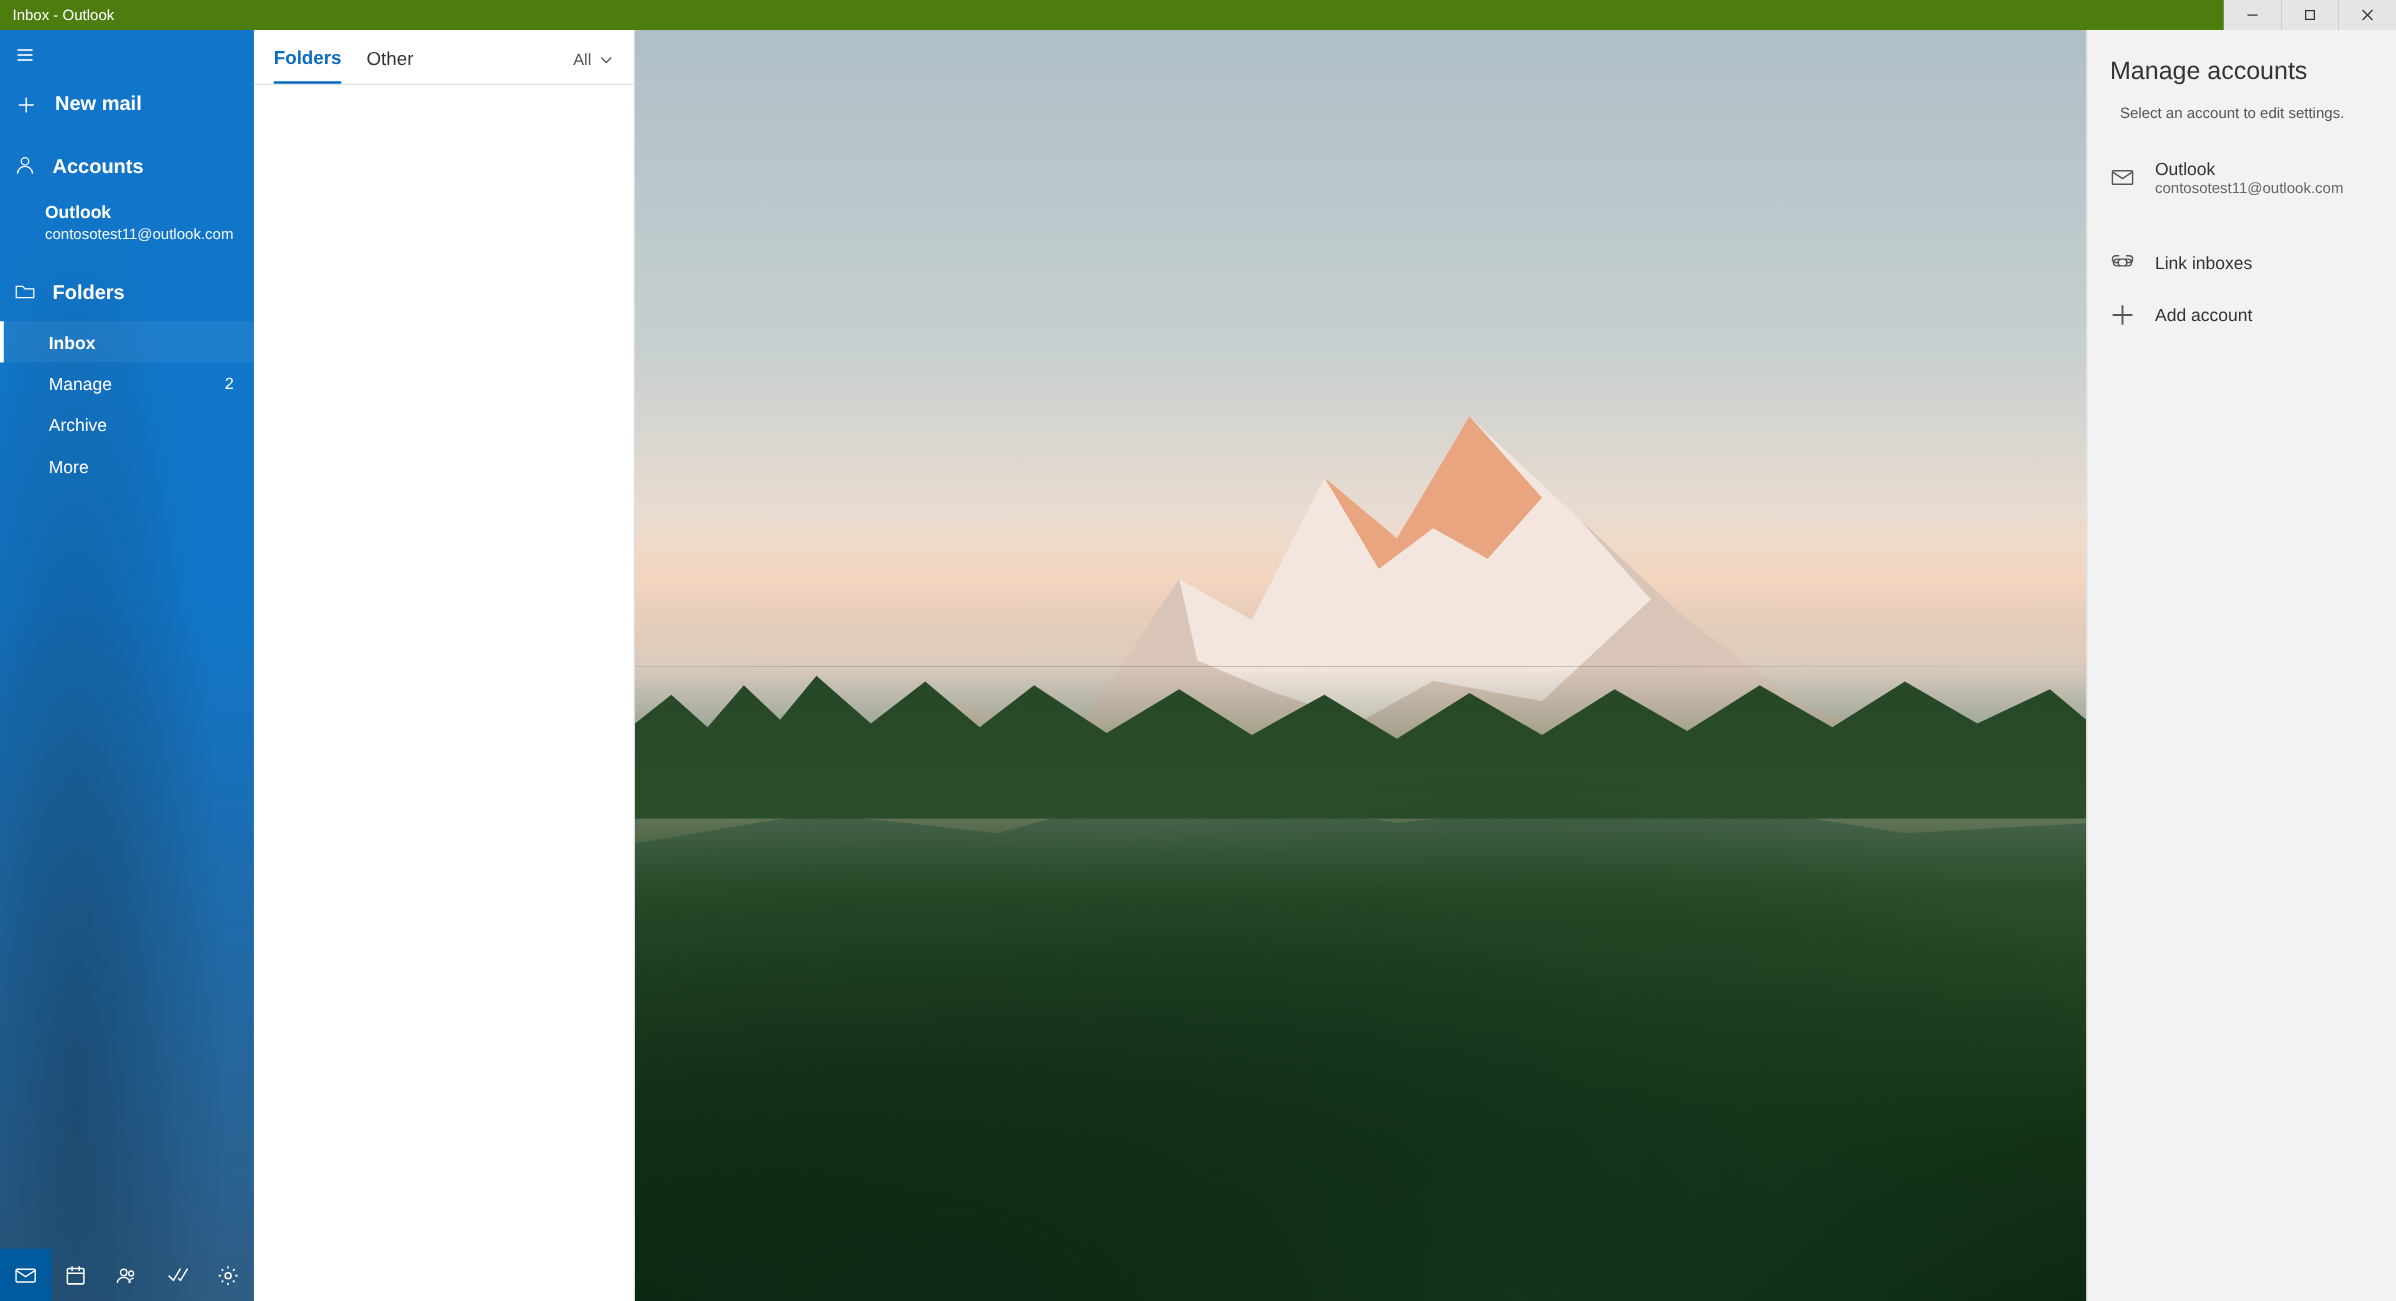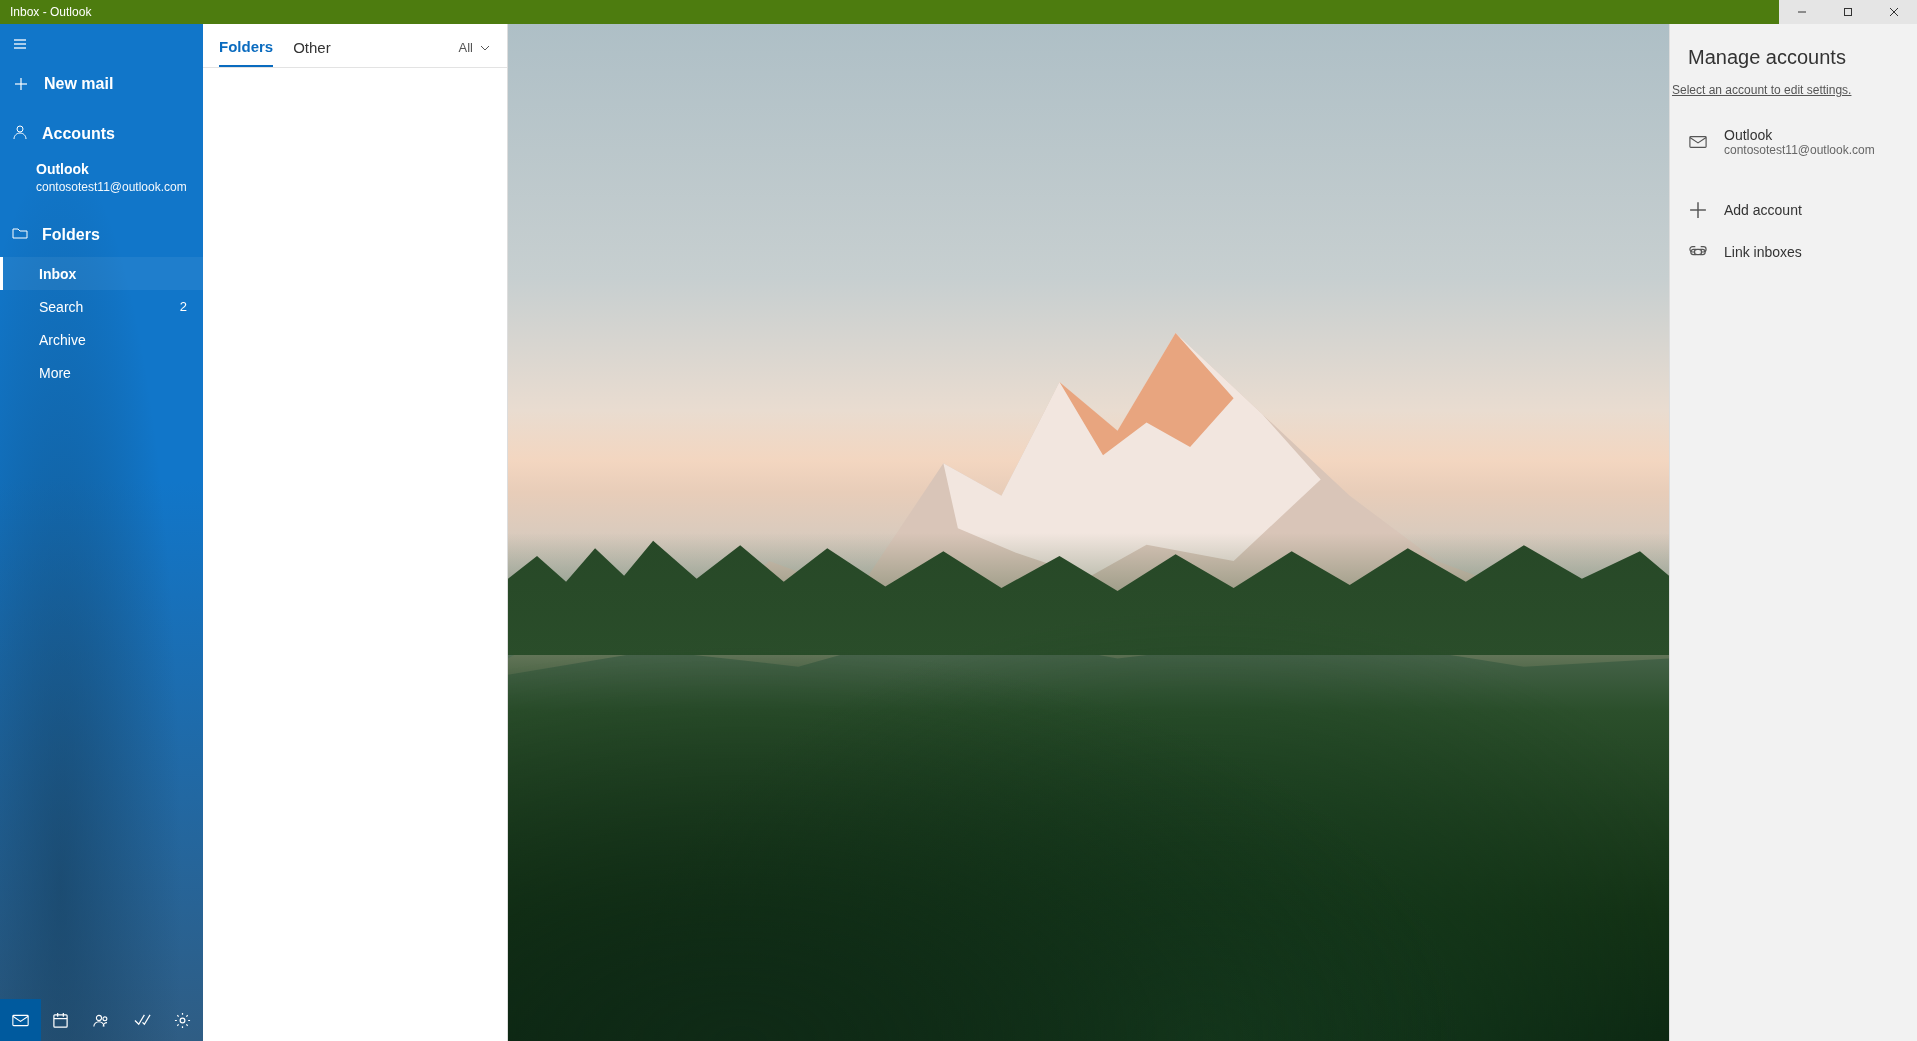--- a/index.html
+++ b/index.html
@@ -172,21 +172,21 @@
 
 .right-panel {
   width: 248px;
   background:#f2f2f2;
   border-left:1px solid #ddd;
   display:flex;
   flex-direction:column;
   padding: 14px 0;
 }
 .rp-title { font-size:20px; color:#333; padding: 8px 18px 14px 18px; }
-.rp-sub { font-size:12px; color:#555; padding: 0 18px 18px 2px; text-decoration: underline; }
+.rp-sub { font-size:12px; color:#555; padding: 0 18px 18px 26px; }
 .rp-item {
   display:flex; align-items:center; gap:16px; padding: 12px 18px; cursor:pointer;
 }
 .rp-item .ri-icon { width:20px; display:flex; justify-content:center; }
 .rp-item .ri-icon svg { width:18px; height:18px; stroke:#555; fill:none; stroke-width:1.3; }
 .rp-item .ri-text { display:flex; flex-direction:column; }
 .rp-item .ri-title { font-size:14px; color:#333; }
 .rp-item .ri-sub { font-size:12px; color:#666; }
 
 </style>
@@ -266,21 +266,21 @@
         </span>
         <span>Folders</span>
       </div>
 
       <div class="folder-list">
         <div class="folder-item active">
           <span>Inbox</span>
           <span class="count"></span>
         </div>
         <div class="folder-item">
-          <span>Search</span>
+          <span>Manage</span>
           <span class="count">2</span>
         </div>
         <div class="folder-item">
           <span>Archive</span>
           <span class="count"></span>
         </div>
         <div class="folder-item">
           <span>More</span>
           <span class="count"></span>
         </div>
@@ -372,39 +372,39 @@
         <div class="ri-text">
           <span class="ri-title">Outlook</span>
           <span class="ri-sub">contosotest11@outlook.com</span>
         </div>
       </div>
 
       <div style="height:20px;"></div>
 
       <div class="rp-item">
         <div class="ri-icon">
-          <svg viewBox="0 0 16 16">
-              <line x1="8" y1="1" x2="8" y2="15"></line>
-              <line x1="1" y1="8" x2="15" y2="8"></line>
-            </svg>
-        </div>
-        <div class="ri-text">
-          <span class="ri-title">Add account</span>
-        </div>
-      </div>
-
-      <div class="rp-item">
-        <div class="ri-icon">
           <svg viewBox="0 0 20 12">
               <path d="M7 6H4a3 3 0 0 1 0-6h3"></path>
               <path d="M13 6h3a3 3 0 0 1 0 6h-3" transform="translate(0 -6)"></path>
               <path d="M6 6a3 3 0 0 0 3 3h2a3 3 0 0 0 3-3 3 3 0 0 0-3-3H9a3 3 0 0 0-3 3z" fill="none"></path>
               <path d="M8 3H5a3 3 0 0 0 0 6h3M12 9h3a3 3 0 0 0 0-6h-3"></path>
             </svg>
         </div>
         <div class="ri-text">
           <span class="ri-title">Link inboxes</span>
         </div>
       </div>
+
+      <div class="rp-item">
+        <div class="ri-icon">
+          <svg viewBox="0 0 16 16">
+              <line x1="8" y1="1" x2="8" y2="15"></line>
+              <line x1="1" y1="8" x2="15" y2="8"></line>
+            </svg>
+        </div>
+        <div class="ri-text">
+          <span class="ri-title">Add account</span>
+        </div>
+      </div>
     </div>
 
   </div>
 </div>
 
 </body></html>

